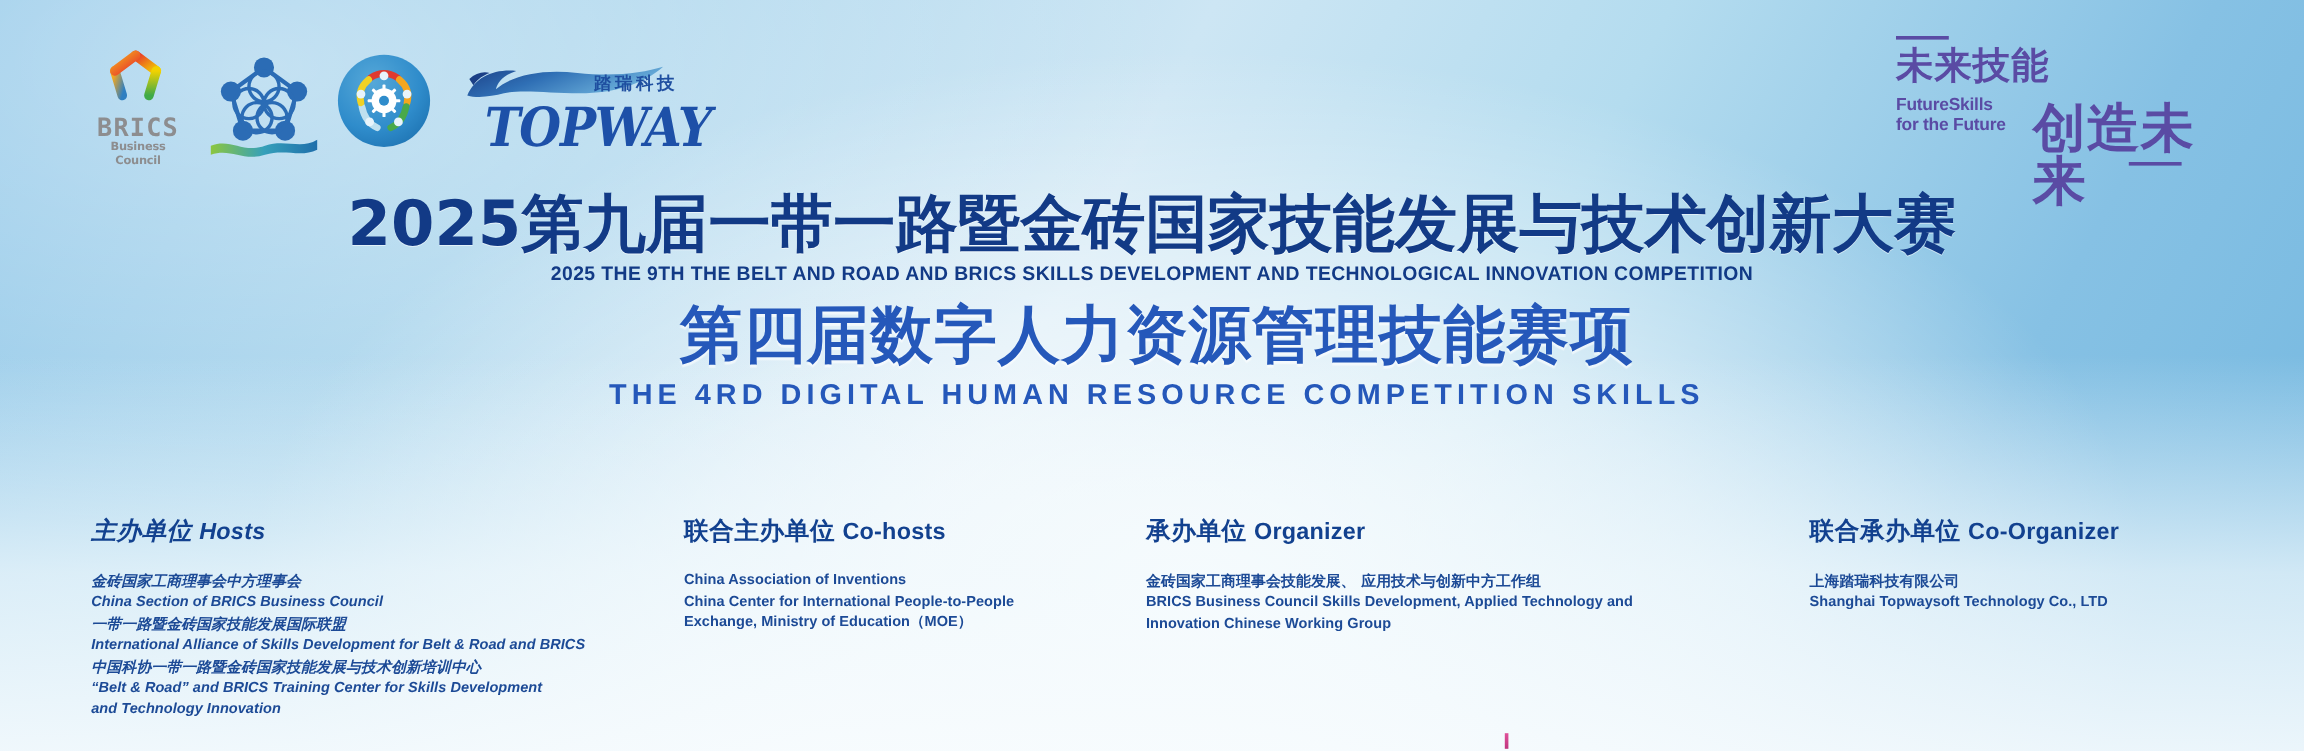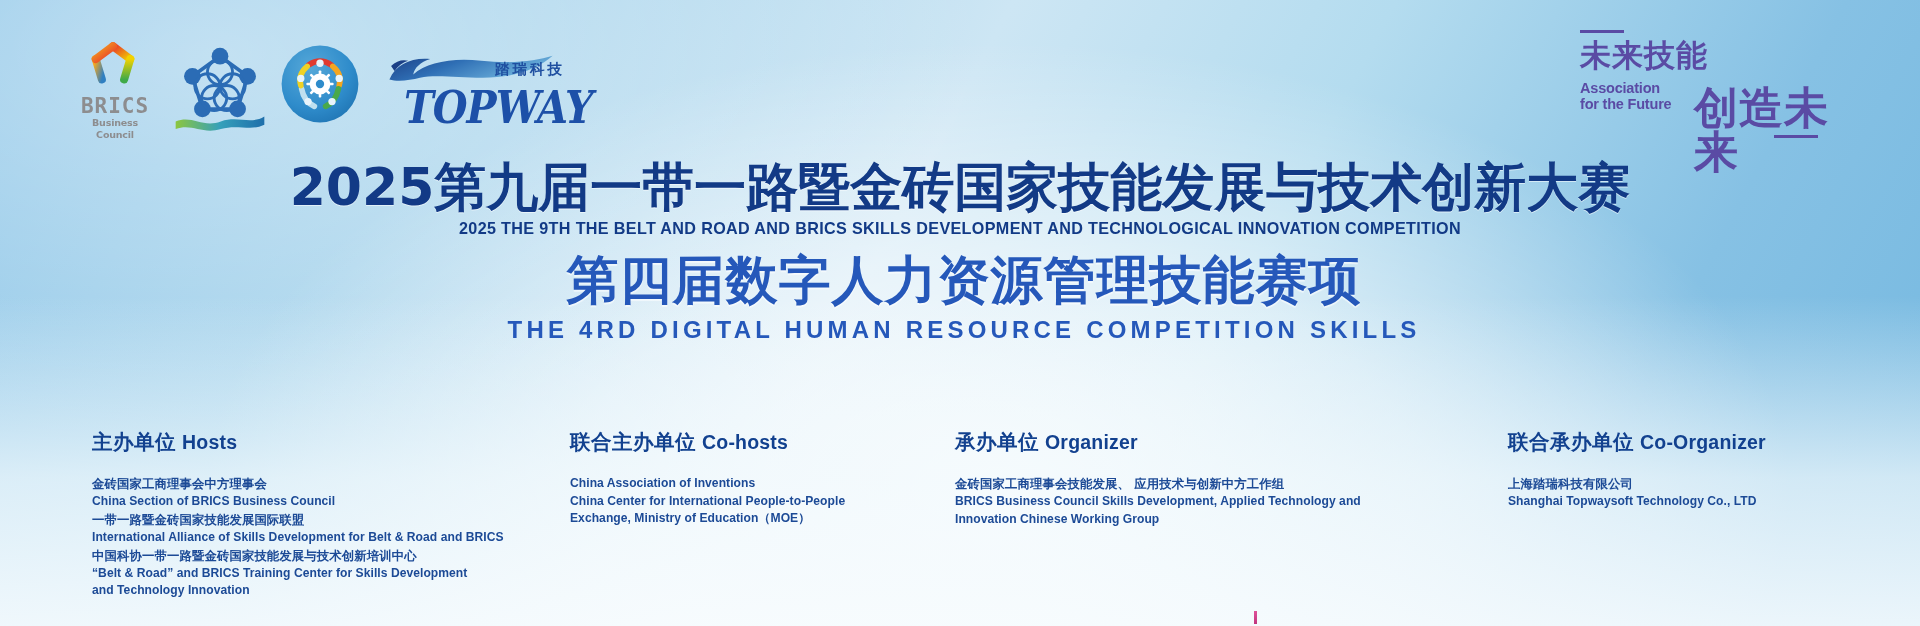--- a/index.html
+++ b/index.html
@@ -74,21 +74,21 @@
     color:#2558ba;line-height:1.08;text-shadow:0 2px 1px rgba(255,255,255,0.6);
   }
   #subTitleEn{
     margin-top:8px;font-family:"Liberation Sans",sans-serif;font-weight:bold;font-size:24px;
     letter-spacing:4.2px;color:#2558ba;
   }
 
   
   #cols{position:absolute;left:0;right:0;top:428px;height:190px;}
   .col{position:absolute;top:0;}
-  .col.c1{left:92px;width:470px;}
+  .col.c1{left:76px;width:470px;font-style:italic;}
   .col.c2{left:570px;width:340px;}
   .col.c3{left:955px;width:450px;}
   .col.c4{left:1508px;width:360px;}
   .colHead{white-space:nowrap;margin-bottom:19px;}
   .colHead .cn{font-family:"DejaVu Sans",sans-serif;font-weight:bold;font-size:20.5px;color:#12418f;letter-spacing:0.5px;}
   .colHead .en{font-family:"Liberation Sans",sans-serif;font-weight:bold;font-size:19.5px;color:#12418f;margin-left:6px;letter-spacing:0.2px;}
   .colBody{font-size:12.1px;line-height:1.46;color:#1c4a96;font-weight:bold;}
   .colBody .cnl{font-family:"DejaVu Sans",sans-serif;font-weight:bold;font-size:12.4px;letter-spacing:0.1px;}
   .colBody .enl{font-family:"Liberation Sans",sans-serif;font-weight:bold;font-size:12.1px;letter-spacing:0.05px;}
 
@@ -230,21 +230,21 @@
       </svg>
       <div class="tw-cn">踏瑞科技</div>
       <div class="tw-en">TOPWAY</div>
     </div>
   </div>
 
   <div id="slogan">
     <div class="dash-top"></div>
     <div class="l1">未来技能</div>
     <div class="en">
-      <div>Association</div>
+      <div>FutureSkills</div>
       <div>for the Future</div>
     </div>
     <div class="l2">创造未来</div>
     <div class="dash-bot"></div>
   </div>
 
   <div id="titleWrap">
     <div id="mainTitle">2025第九届一带一路暨金砖国家技能发展与技术创新大赛</div>
     <div id="mainTitleEn">2025 THE 9TH THE BELT AND ROAD AND BRICS SKILLS DEVELOPMENT AND TECHNOLOGICAL INNOVATION COMPETITION</div>
   </div>

